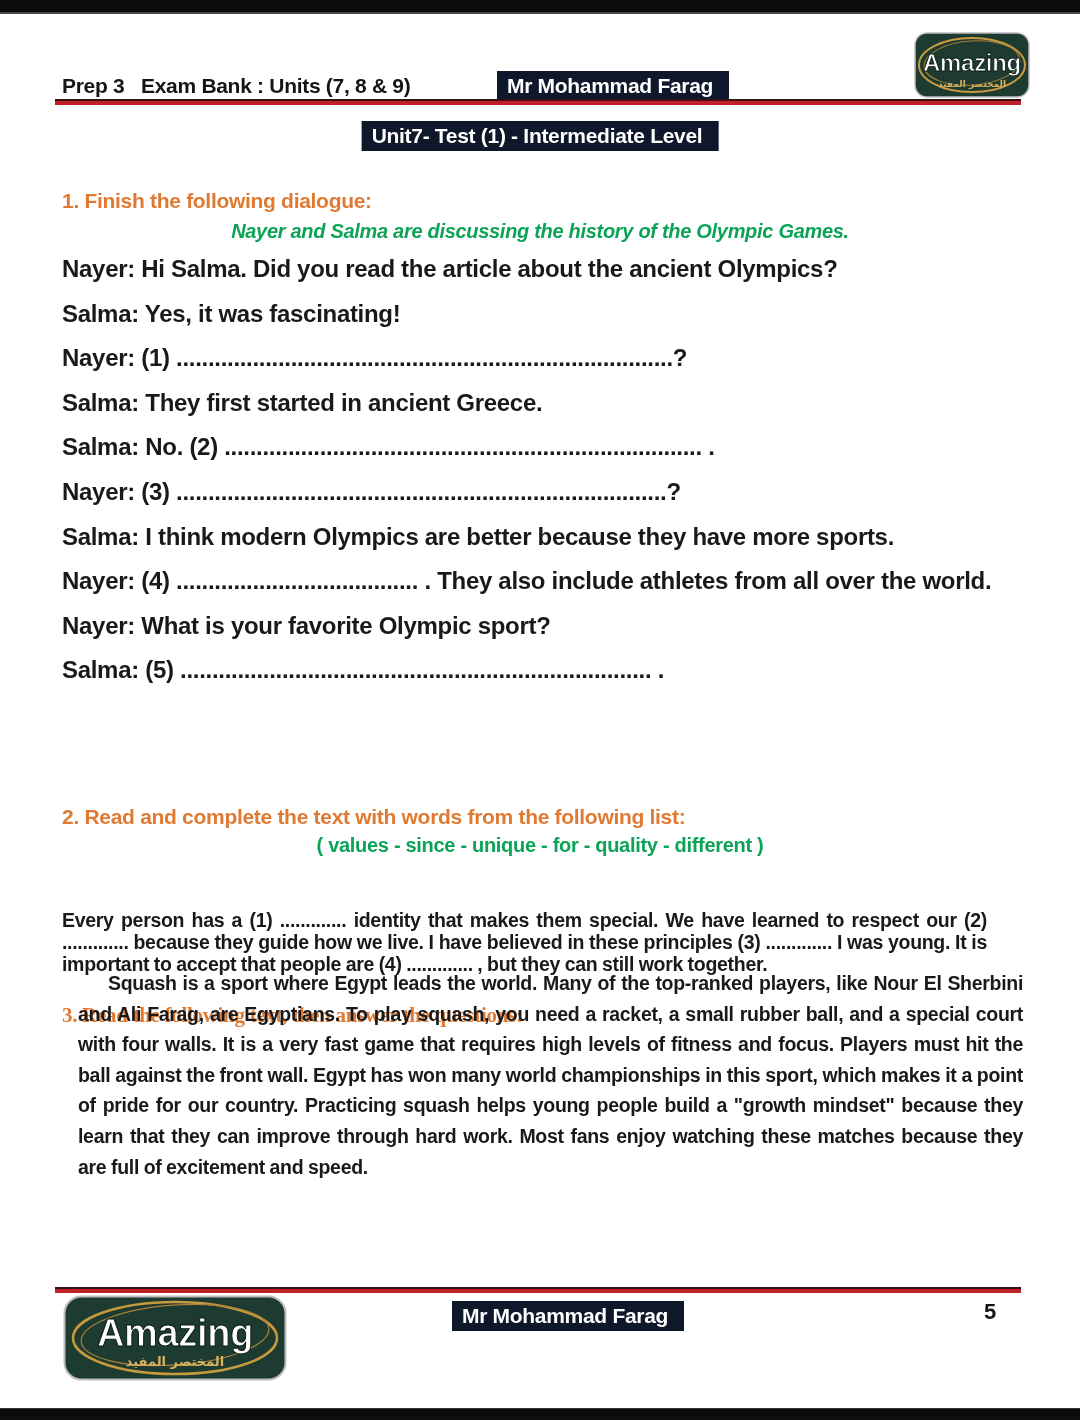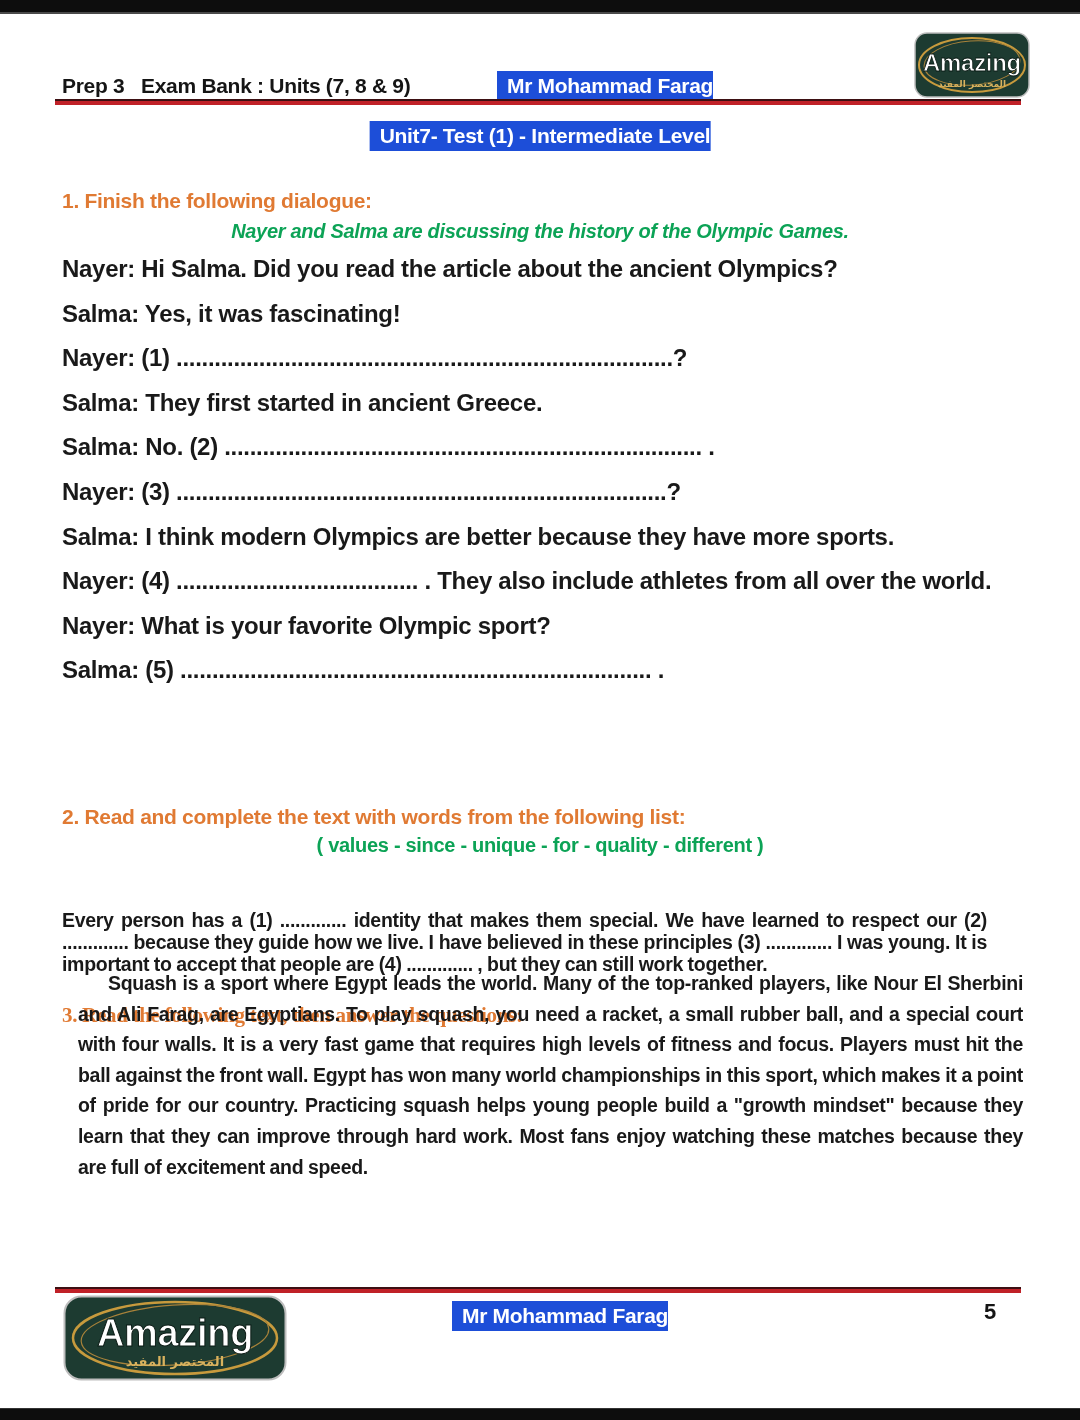--- a/index.html
+++ b/index.html
@@ -12,23 +12,23 @@
   }
   .letterbox { position:absolute; left:0; width:1080px; background:#0d0d0d; }
   #top-bar { top:0; height:12px; border-bottom:2px solid #4a4a4a; }
   #bottom-bar { top:1408px; height:12px; border-top:1px solid #333; }
 
   .hdr-left {
     position:absolute; left:62px; top:74px;
     font-size:21px; font-weight:bold; white-space:pre; color:#151515;
   }
   .badge-navy {
-    position:absolute; background:#1d4ed8; color:#ffffff;
+    position:absolute; background:#0f172a; color:#ffffff;
     font-weight:bold; font-size:21px; line-height:27px;
-    padding:1px 0 2px 10px; white-space:nowrap;
+    padding:1px 16px 2px 10px; white-space:nowrap;
   }
   #hdr-badge { left:497px; top:71px; }
   #title-badge { left:540px; top:121px; transform:translateX(-50%); }
   #ftr-badge { left:452px; top:1301px; }
 
   .rule-red {
     position:absolute; height:4px; background:#c02128;
     border-top:2px solid #3d1013;
   }
   #rule-top { left:55px; top:99px; width:966px; }

